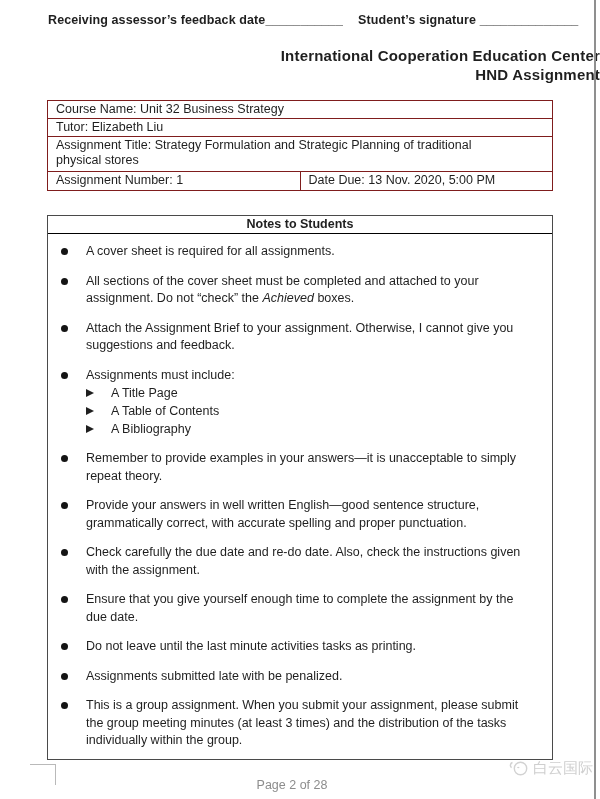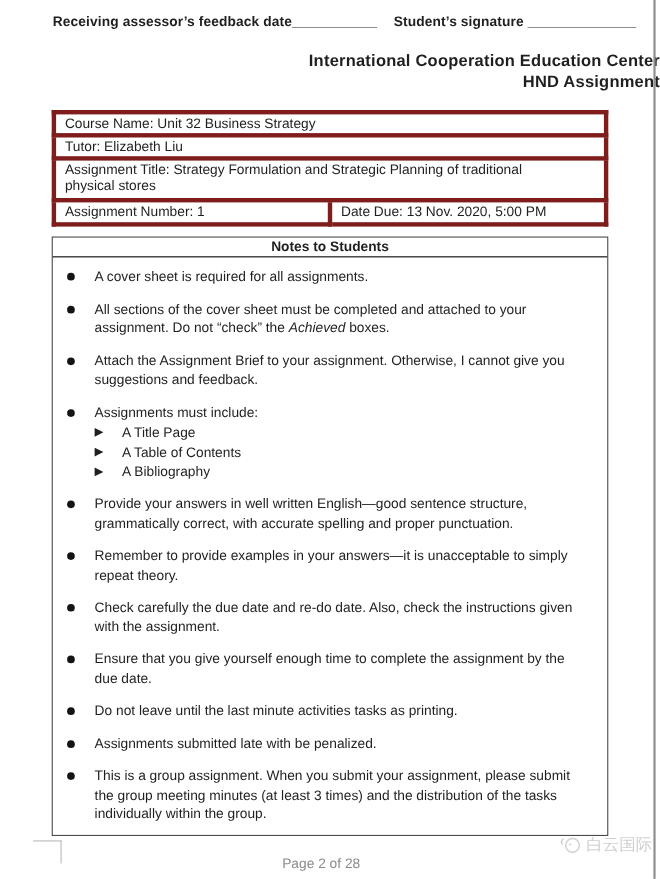--- a/index.html
+++ b/index.html
@@ -14,21 +14,21 @@
   .top-line .right-part { margin-left:15px; }
   .doc-title {
     position:absolute; left:0; right:0; top:46px; text-align:right;
     font-size:15px; font-weight:bold; line-height:19px; letter-spacing:0.2px;
   }
   .info-table {
     position:absolute; left:47px; top:100px; width:506px;
     border-collapse:collapse; font-size:12.5px; table-layout:fixed;
   }
   .info-table td {
-    border:4px solid #7f1d1d; padding:0.5px 8px; line-height:15.5px; vertical-align:top;
+    border:1px solid #7f1d1d; padding:0.5px 8px; line-height:15.5px; vertical-align:top;
   }
   .info-table tr:nth-child(1) td, .info-table tr:nth-child(2) td { height:16px; }
   .info-table tr:nth-child(3) td { height:33px; }
   .info-table tr:nth-child(4) td { height:17px; }
   .cell-wrap { display:block; }
   .notes-box {
     position:absolute; left:47px; top:215px; width:504px; height:543px;
     border:1px solid #4a4a4a; background:#fff;
   }
   .notes-header {
@@ -142,27 +142,27 @@
             <div class="sub-cell">
               <div class="tri"></div>
             </div>
             <span>A Bibliography</span>
           </div></div>
       </div>
       <div class="note-item">
         <div class="bullet-cell">
           <div class="dot"></div>
         </div>
+        <div class="note-text"><span>Remember to provide examples in your answers—it is unacceptable to simply repeat theory.</span></div>
+      </div>
+      <div class="note-item">
+        <div class="bullet-cell">
+          <div class="dot"></div>
+        </div>
         <div class="note-text"><span>Provide your answers in well written English—good sentence structure, grammatically correct, with accurate spelling and proper punctuation.</span></div>
-      </div>
-      <div class="note-item">
-        <div class="bullet-cell">
-          <div class="dot"></div>
-        </div>
-        <div class="note-text"><span>Remember to provide examples in your answers—it is unacceptable to simply repeat theory.</span></div>
       </div>
       <div class="note-item">
         <div class="bullet-cell">
           <div class="dot"></div>
         </div>
         <div class="note-text"><span>Check carefully the due date and re-do date. Also, check the instructions given with the assignment.</span></div>
       </div>
       <div class="note-item">
         <div class="bullet-cell">
           <div class="dot"></div>

